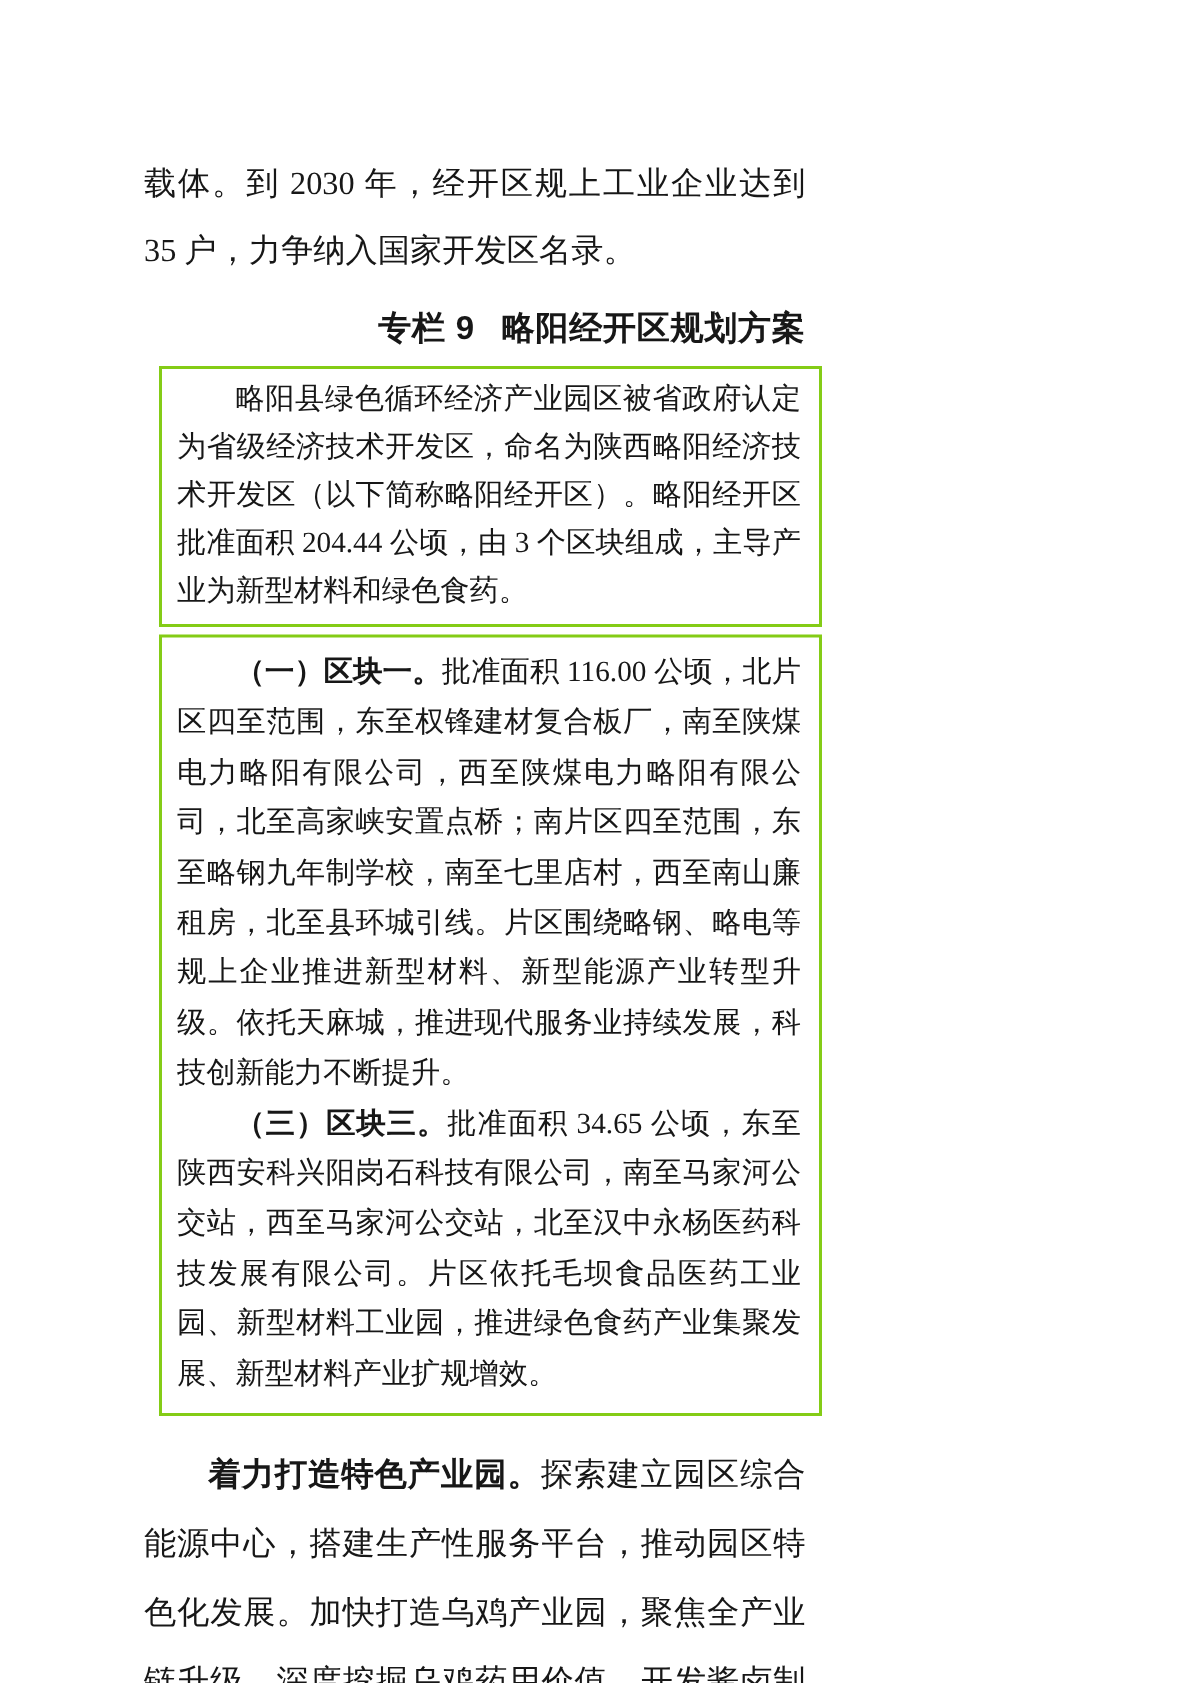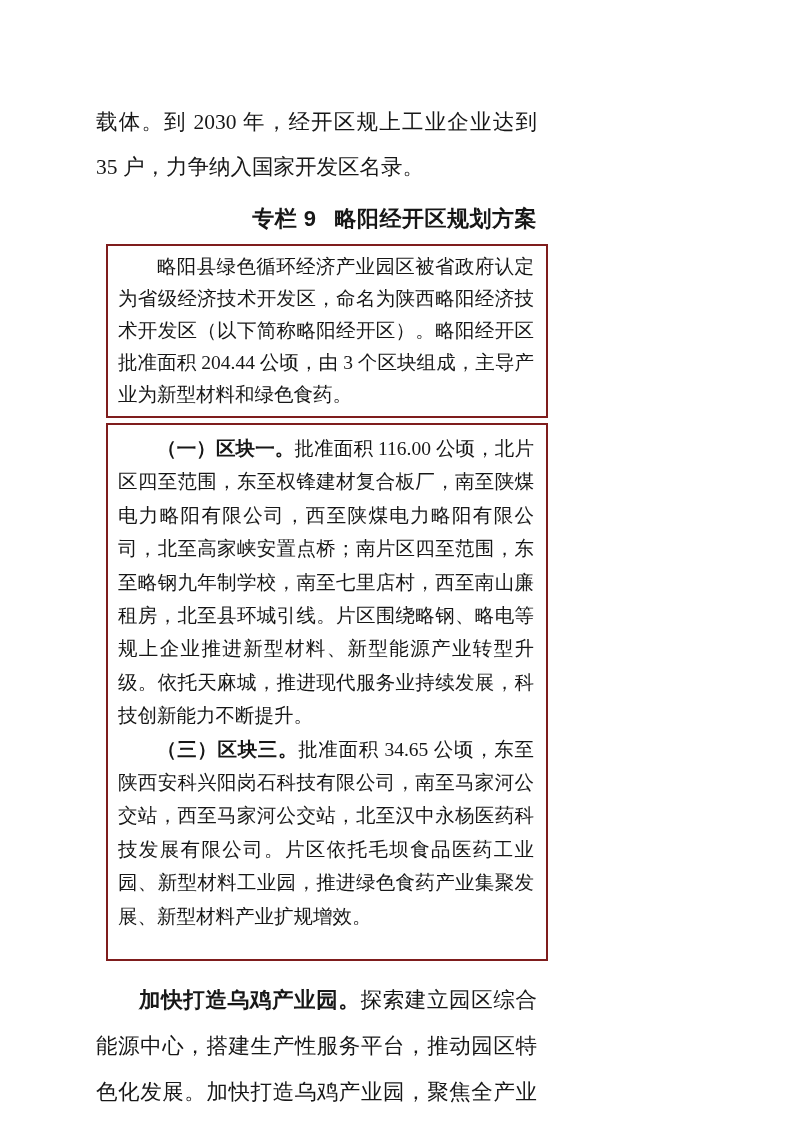--- a/index.html
+++ b/index.html
@@ -23,34 +23,34 @@
     margin:14px 0 10px 0;
     text-align:right;
     font-family:"Liberation Sans","DejaVu Sans",sans-serif;
     font-weight:bold;
     font-size:22px;
     letter-spacing:0.5px;
   }
   .heading .gap { display:inline-block; width:18px; }
   .box {
     box-sizing:border-box;
-    border:2px solid #7f1d1d;
+    border:2px solid #84cc16;
     margin-left:10px;
     margin-right:-11px;
     background:#ffffff;
   }
   .box-intro { padding:5px 12px 5px 10px; }
   .box-intro p {
     margin:0;
     font-size:19.5px;
     line-height:32px;
     text-indent:2em;
     text-align:justify;
   }
-  .box-sections { margin-top:5px; padding:7px 12px 26px 10px; }
+  .box-sections { margin-top:5px; padding:7px 12px 9px 10px; }
   .box-sections p {
     margin:0;
     font-size:19.5px;
     line-height:33.4px;
     text-indent:2em;
     text-align:justify;
   }
   .lead {
     font-family:"Liberation Sans","DejaVu Sans",sans-serif;
     font-weight:bold;
@@ -76,15 +76,15 @@
 
   <div class="box box-intro">
     <p>略阳县绿色循环经济产业园区被省政府认定为省级经济技术开发区，命名为陕西略阳经济技术开发区（以下简称略阳经开区）。略阳经开区批准面积 204.44 公顷，由 3 个区块组成，主导产业为新型材料和绿色食药。</p>
   </div>
 
   <div class="box box-sections">
     <p><span class="lead">（一）区块一。</span><span>批准面积 116.00 公顷，北片区四至范围，东至权锋建材复合板厂，南至陕煤电力略阳有限公司，西至陕煤电力略阳有限公司，北至高家峡安置点桥；南片区四至范围，东至略钢九年制学校，南至七里店村，西至南山廉租房，北至县环城引线。片区围绕略钢、略电等规上企业推进新型材料、新型能源产业转型升级。依托天麻城，推进现代服务业持续发展，科技创新能力不断提升。</span></p>
     <p><span class="lead">（三）区块三。</span><span>批准面积 34.65 公顷，东至陕西安科兴阳岗石科技有限公司，南至马家河公交站，西至马家河公交站，北至汉中永杨医药科技发展有限公司。片区依托毛坝食品医药工业园、新型材料工业园，推进绿色食药产业集聚发展、新型材料产业扩规增效。</span></p>
   </div>
 
-  <p class="closing"><span class="lead">加快打造乌鸡产业园。</span><span>探索建立园区综合能源中心，搭建生产性服务平台，推动园区特色化发展。加快打造乌鸡产业园，聚焦全产业链升级，深度挖掘乌鸡药用价值，开发酱卤制品、即食</span></p>
+  <p class="closing"><span class="lead">着力打造特色产业园。</span><span>探索建立园区综合能源中心，搭建生产性服务平台，推动园区特色化发展。加快打造乌鸡产业园，聚焦全产业链升级，深度挖掘乌鸡药用价值，开发酱卤制品、即食</span></p>
 
 </div>
 
 </body></html>

